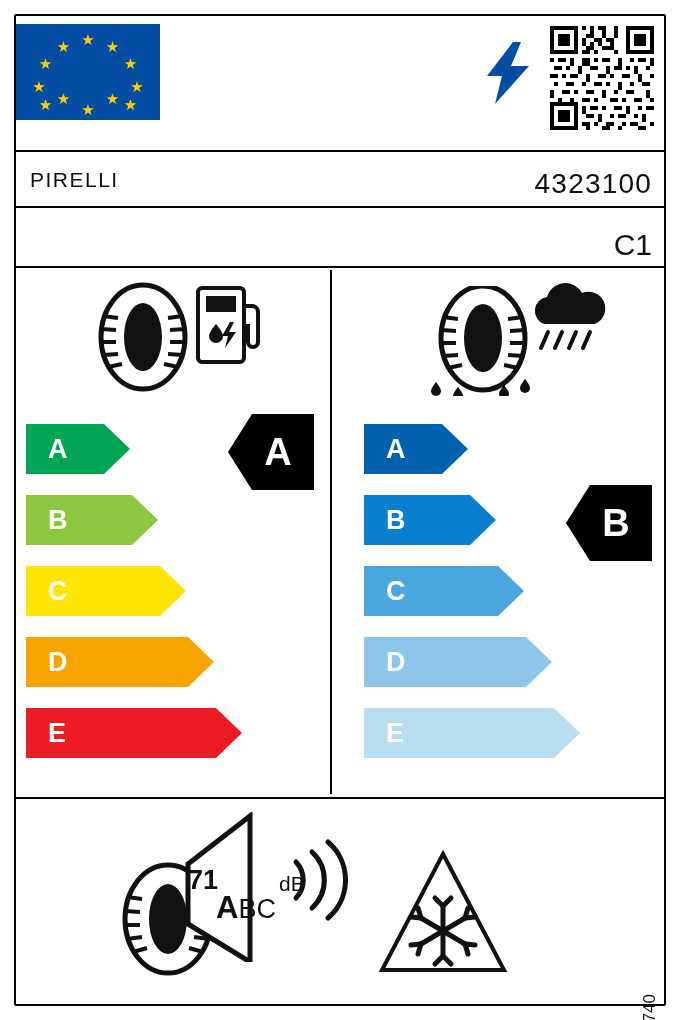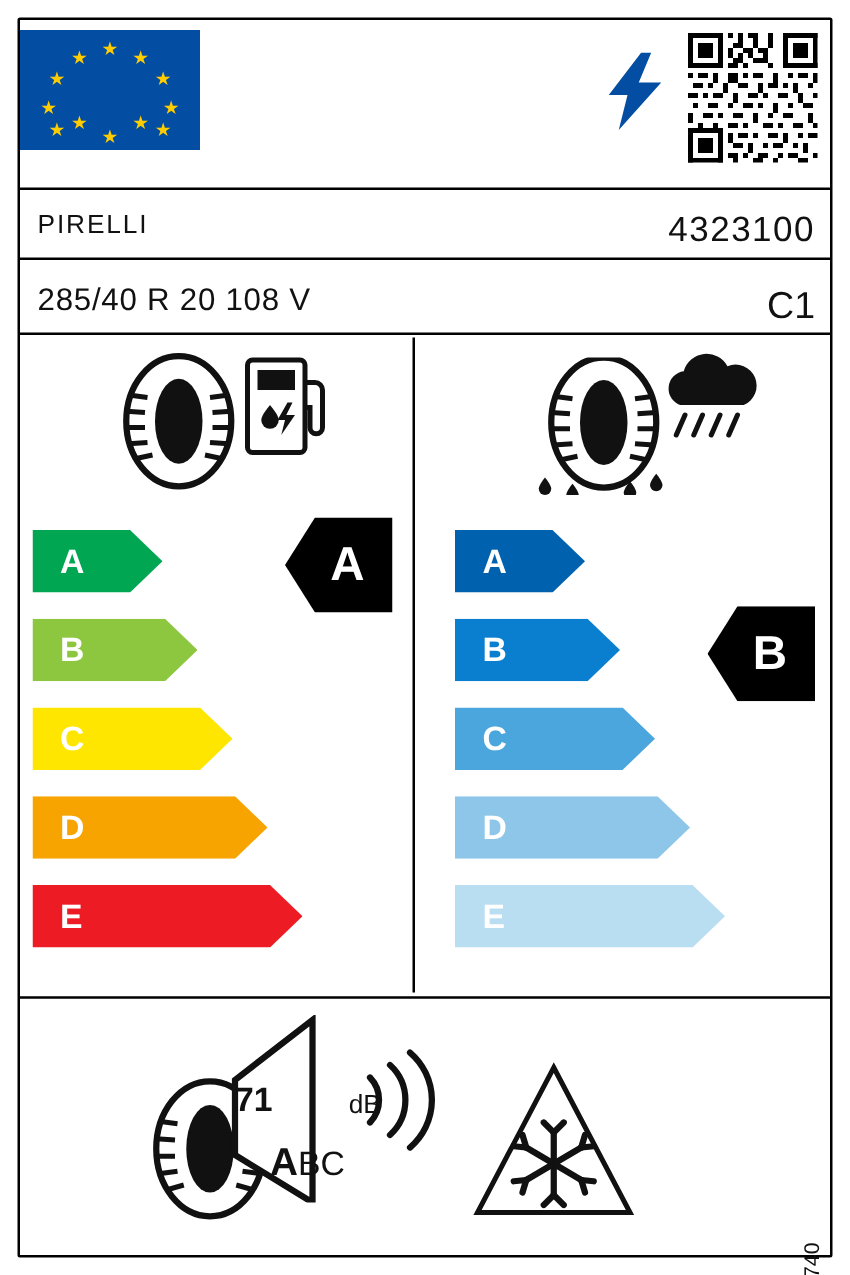--- a/index.html
+++ b/index.html
@@ -311,21 +311,20 @@
   <div class="hline" style="left:16px; top:206px; width:648px;"></div>
 
   <div class="hline" style="left:16px; top:266px; width:648px;"></div>
 
   <div class="hline" style="left:16px; top:797px; width:648px;"></div>
 
   <div class="vline" style="left:330px; top:270px; height:524px;"></div>
 
   <div class="brand">PIRELLI</div>
   <div class="code">4323100</div>
-  <div class="tyresize">285/40 R 20 108 V</div>
   <div class="classcode">C1</div>
 
   <div style="position:absolute; left:88px; top:282px; width:110px; height:110px;">
     <svg width="110" height="110" viewBox="0 0 110 110">
       <ellipse cx="55" cy="55" rx="42" ry="52" fill="none" stroke="#111" stroke-width="5"></ellipse>
       <ellipse cx="55" cy="55" rx="19" ry="34" fill="#111"></ellipse>
       <g stroke="#111" stroke-width="4">
         <line x1="15" y1="34" x2="30" y2="36"></line>
         <line x1="13" y1="47" x2="28" y2="48"></line>
         <line x1="13" y1="60" x2="28" y2="60"></line>
@@ -493,21 +492,21 @@
       <g fill="none" stroke="#111" stroke-width="5" stroke-linecap="round">
         <path d="M8 32 a26 26 0 0 1 0 36"></path>
         <path d="M24 22 a38 38 0 0 1 0 56"></path>
         <path d="M40 12 a50 50 0 0 1 0 76"></path>
       </g>
     </svg>
   </div>
 
   <div class="noise-db" style="left:188px; top:865px;">71</div>
   <div class="noise-unit" style="left:236px; top:872px;margin-left:43px;">dB</div>
-  <div class="noise-class" style="left:216px; top:912px;">
+  <div class="noise-class" style="left:216px; top:890px;">
     <b>A</b><span class="dim">BC</span>
   </div>
 
   <div style="position:absolute; left:378px; top:848px; width:130px; height:128px;">
     <svg width="130" height="128" viewBox="0 0 130 128">
       <path d="M65 6 L126 122 L4 122 Z" fill="none" stroke="#111" stroke-width="4"></path>
       <g stroke="#111" stroke-width="5" stroke-linecap="round">
         <line x1="65" y1="58" x2="65" y2="108"></line>
         <line x1="43" y1="70" x2="87" y2="96"></line>
         <line x1="87" y1="70" x2="43" y2="96"></line>

